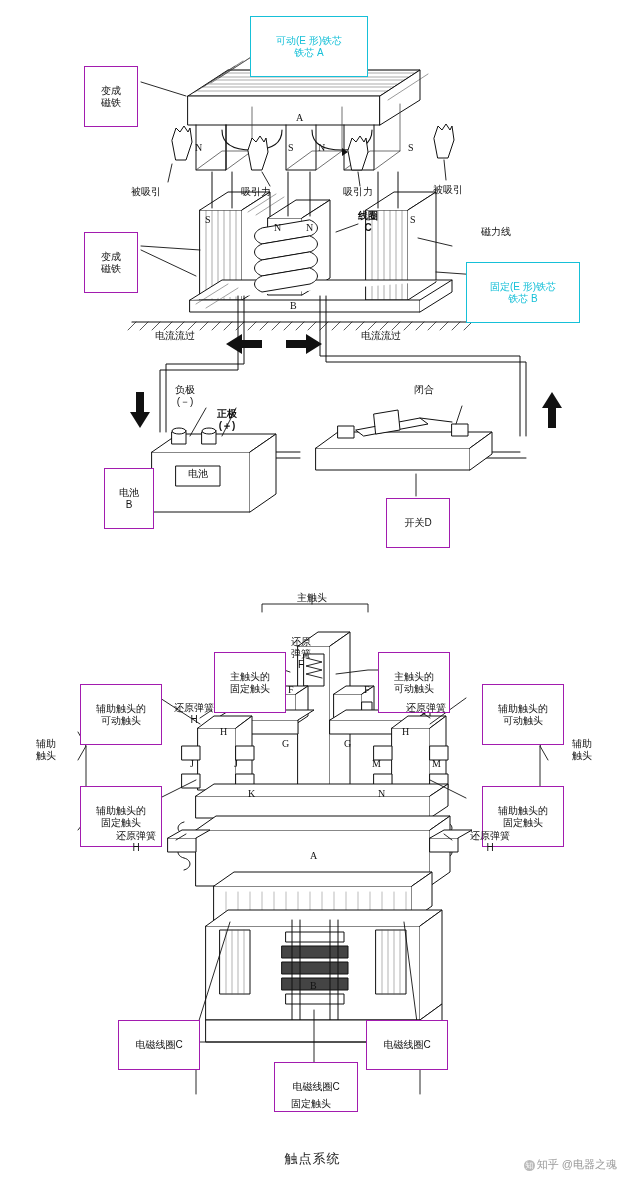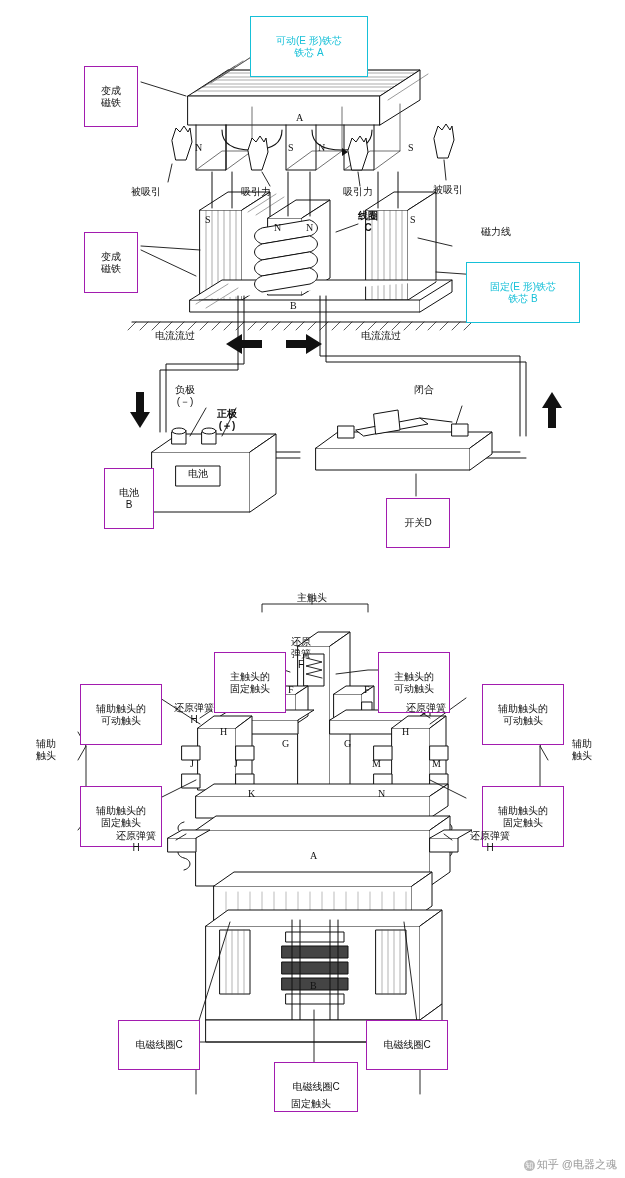--- a/index.html
+++ b/index.html
@@ -505,18 +505,19 @@
     <div class="letter" style="left:190px; top:168px;">J</div>
     <div class="letter" style="left:234px; top:168px;">J</div>
     <div class="letter" style="left:372px; top:168px;">M</div>
     <div class="letter" style="left:432px; top:168px;">M</div>
     <div class="letter" style="left:248px; top:198px;">K</div>
     <div class="letter" style="left:378px; top:198px;">N</div>
     <div class="letter" style="left:310px; top:260px;">A</div>
     <div class="letter" style="left:310px; top:390px;">B</div>
   </div>
 
+  <div class="caption cap-2">触点系统</div>
 
   <div class="watermark">
     <span class="wm-dot">知</span><span>知乎 @电器之魂</span>
   </div>
 
 </div>
 
 </body></html>

